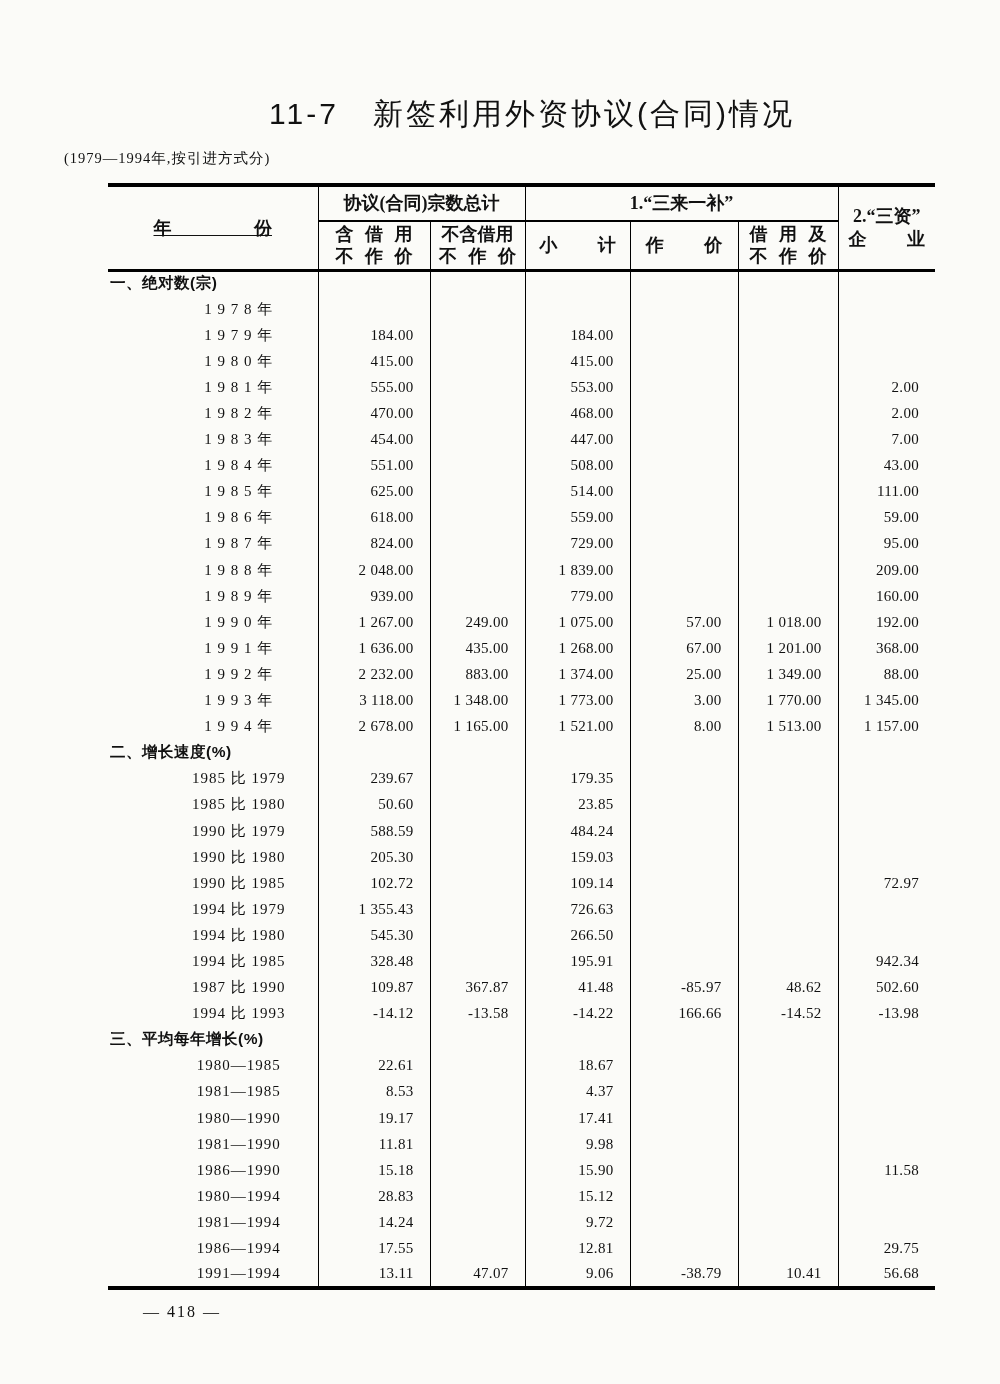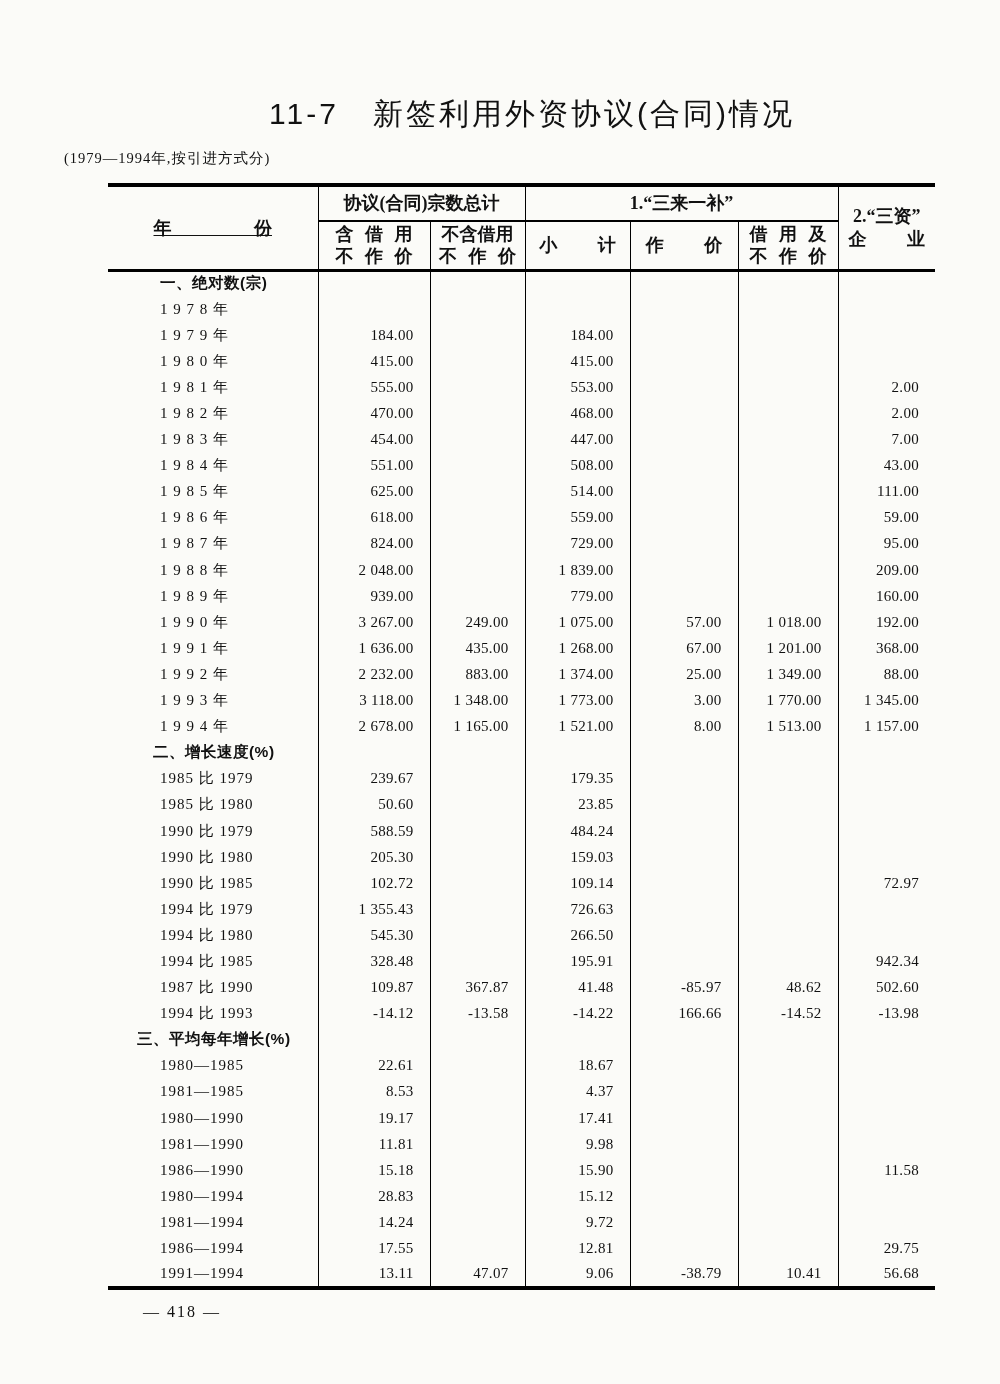--- a/index.html
+++ b/index.html
@@ -31,23 +31,23 @@
   thead tr.h2{height:49px;}
   .v{border-left:1.5px solid #000;}
   .gu{border-bottom:2.5px solid #000;}   
   .hb{border-bottom:3px solid #000;}     
   .ws-year{word-spacing:78px;text-decoration:underline;}
   .ws-wide{word-spacing:36px;}
   .ws-sm{word-spacing:7px;}
   tbody tr{height:26.1px;}
   tbody td{font-size:15px;vertical-align:middle;white-space:pre;}
   td.num{text-align:right;padding-right:16px;letter-spacing:0.3px;}
-  td.year{text-align:left;padding-left:52px;letter-spacing:1px;}
+  td.year{text-align:center;padding-left:52px;letter-spacing:1px;}
   td.section{
-    text-align:center;padding-left:2px;
+    text-align:left;padding-left:2px;
     font-family:"Liberation Sans","DejaVu Sans",sans-serif;
     font-weight:700;font-size:15.5px;letter-spacing:0.5px;
   }
   .page-footer{
     position:absolute;top:1303px;left:143px;
     font-size:16px;letter-spacing:2px;
   }
 </style>
 </head>
 <body>
@@ -205,21 +205,21 @@
         <td class="year">1 9 8 9 年</td>
         <td class="num v">939.00</td>
         <td class="num v"></td>
         <td class="num v">779.00</td>
         <td class="num v"></td>
         <td class="num v"></td>
         <td class="num v">160.00</td>
       </tr>
       <tr>
         <td class="year">1 9 9 0 年</td>
-        <td class="num v">3 267.00</td>
+        <td class="num v">1 267.00</td>
         <td class="num v">249.00</td>
         <td class="num v">1 075.00</td>
         <td class="num v">57.00</td>
         <td class="num v">1 018.00</td>
         <td class="num v">192.00</td>
       </tr>
       <tr>
         <td class="year">1 9 9 1 年</td>
         <td class="num v">1 636.00</td>
         <td class="num v">435.00</td>

